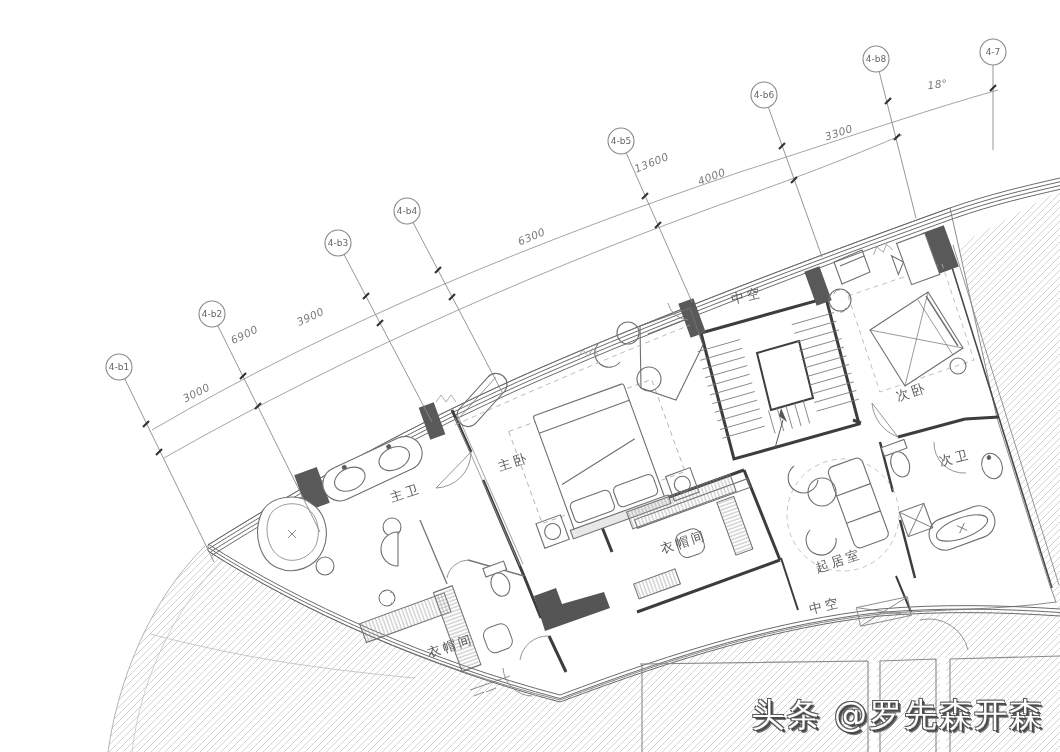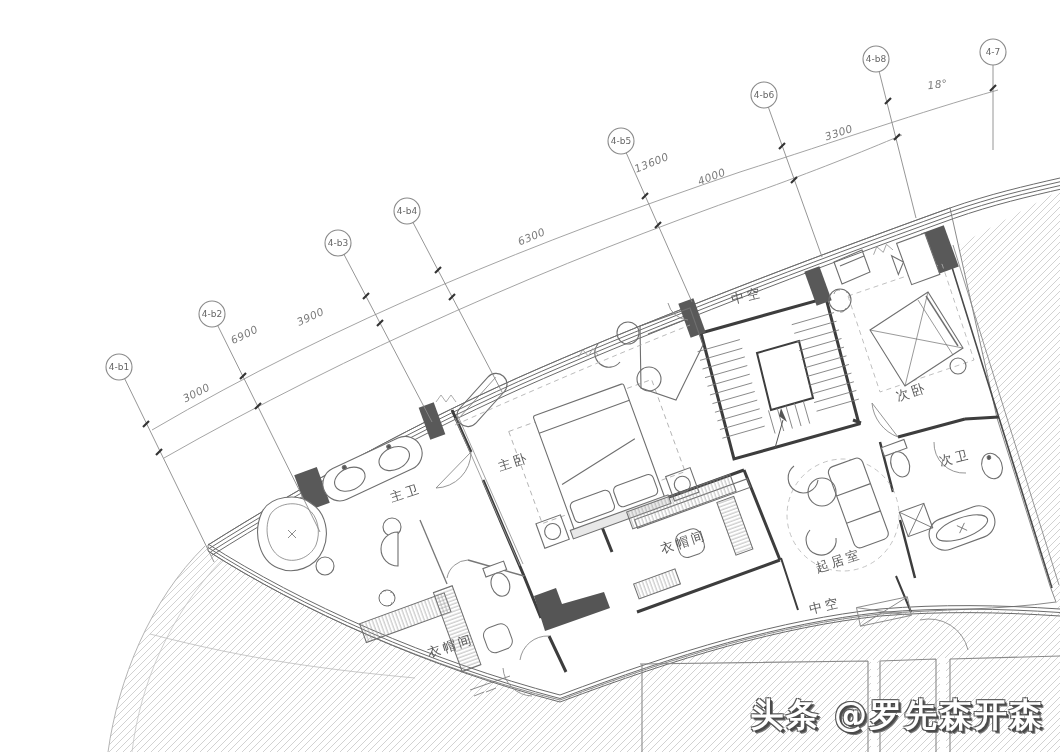--- a/index.html
+++ b/index.html
@@ -5,21 +5,21 @@
   html,body{margin:0;padding:0;background:#fff;}
   body{width:1060px;height:752px;position:relative;overflow:hidden;
        font-family:"DejaVu Sans","Liberation Sans",sans-serif;}
   #plan-stage{position:absolute;left:0;top:0;width:1060px;height:752px;}
   svg text{user-select:none;}
   .dim-text{font-size:10.5px;font-style:italic;fill:#7a7a7a;letter-spacing:.5px;}
   .bubble-text{font-size:9px;fill:#666;}
   .room-text{font-size:13px;fill:#5a5a5a;letter-spacing:3px;}
   #watermark{
     position:absolute;right:16px;bottom:14px;
-    font-size:33px;font-weight:700;letter-spacing:2px;color:#fff;
+    font-size:33px;font-weight:400;letter-spacing:2px;color:#fff;
     text-shadow:2px 2px 0 #4a4a4a,-1px -1px 0 #5a5a5a,1px -1px 0 #5a5a5a,
                 -1px 1px 0 #5a5a5a,3px 3px 0 #777;
     white-space:nowrap;
   }
 </style>
 </head>
 <body>
 
 <div id="plan-stage">
 <svg viewBox="0 0 1060 752" width="1060" height="752">

